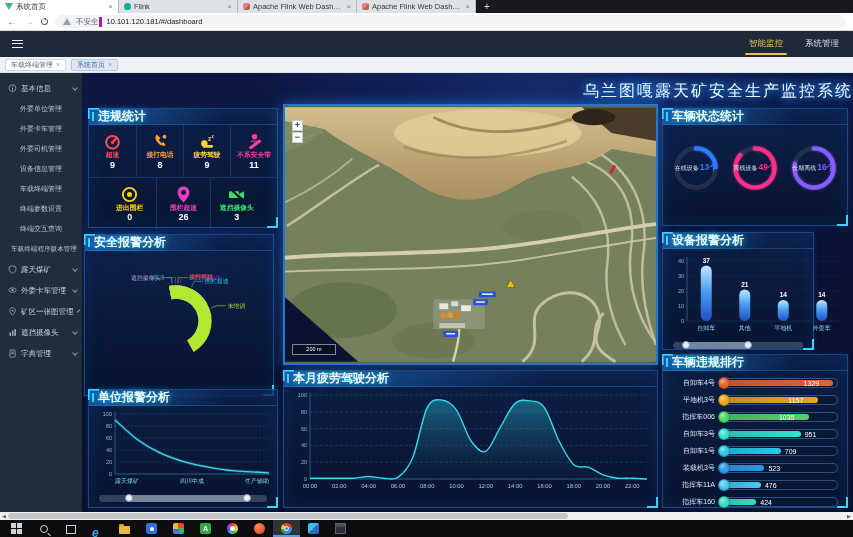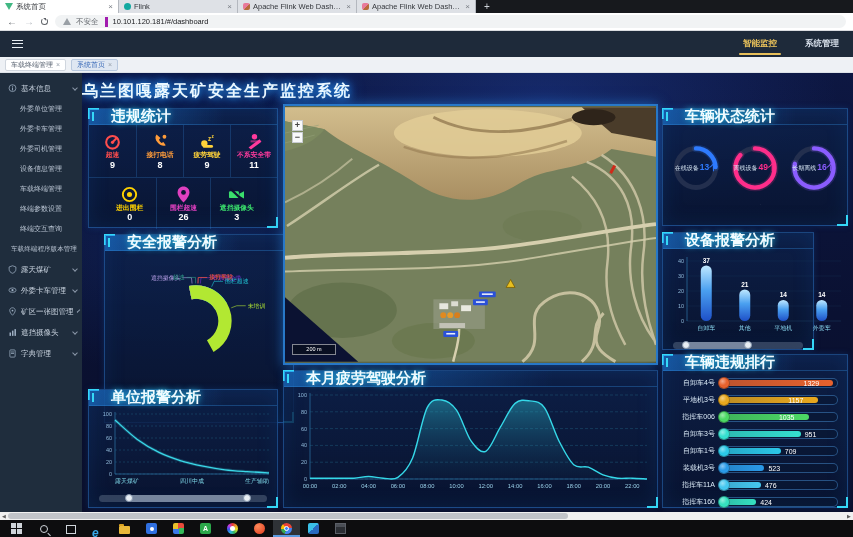--- a/index.html
+++ b/index.html
@@ -19,29 +19,29 @@
   .fav-flink { background:linear-gradient(135deg,#e87a9a 0 55%,#b86a3a 55%); border-radius:2px; }
   .newtab { color:#cfd4da; font-size:10px; display:flex; align-items:center; padding:0 8px; }
 
   .addrbar { position:absolute; top:13px; left:0; right:0; height:18px; background:#fff; border-bottom:1px solid #dadce0; display:flex; align-items:center; padding:0 7px; gap:7px; }
   .navbtn { color:#5f6368; font-size:10px; line-height:1; }
   .navbtn.dim { color:#b6bac0; }
   .reloadic { width:7px; height:7px; border:1.4px solid #5f6368; border-radius:50%; border-top-color:transparent; position:relative; }
   .reloadic::after { content:""; position:absolute; top:-3px; right:-1px; border:2.5px solid transparent; border-bottom-color:#5f6368; transform:rotate(45deg); }
   .urlpill { flex:1; height:13px; background:#f1f3f4; border-radius:7px; display:flex; align-items:center; padding:0 8px; gap:5px; font-size:7.5px; color:#3c4043; }
   .warnic { width:0; height:0; border-left:4px solid transparent; border-right:4px solid transparent; border-bottom:7px solid #9aa0a6; position:relative; }
-  .sec-label { color:#5f6368; padding-right:6px; border-right:3px solid #a21caf; }
+  .sec-label { color:#5f6368; border-right:3px solid #a21caf; }
   .urltext { color:#202124; }
 
   
   .appheader { position:absolute; top:31px; left:0; right:0; height:26px; background:#1e2a3a; display:flex; align-items:center; padding:0 12px; }
   .burger { width:11px; height:8px; border-top:1.6px solid #e8eef4; border-bottom:1.6px solid #e8eef4; position:relative; margin-right:9px; }
   .burger::after { content:""; position:absolute; left:0; right:0; top:1.6px; height:1.6px; background:#e8eef4; }
   .apptitle { color:#f2f6fa; font-size:11px; font-weight:bold; letter-spacing:1.5px; }
-  .hmenu { margin-left:auto; display:flex; gap:24px;font-weight:bold; }
+  .hmenu { margin-left:auto; display:flex; gap:18px; }
   .hmenu-item { font-size:8.5px; color:#d4dde8; position:relative; padding:6px 2px; }
   .hmenu-item.active { color:#e8c05a; }
   .hmenu-item.active::after { content:""; position:absolute; left:-2px; right:-2px; bottom:1px; height:2px; background:#e8c05a; border-radius:1px; }
 
   
   .wstabs { position:absolute; top:57px; left:0; right:0; height:16px; background:#eef1f5; border-bottom:1px solid #dde2e8; display:flex; align-items:center; padding:0 5px; gap:5px; }
   .wtab { height:12px; background:#fff; border:1px solid #d0d6de; border-radius:2px; font-size:7px; color:#5a6472; display:flex; align-items:center; gap:3px; padding:0 5px; white-space:nowrap; }
   .wtab.active { background:#dfe7f2; color:#3a6ab8; border-color:#b8c8de; }
   .wclose { font-size:7px; color:#97a0ac; }
 
@@ -60,26 +60,26 @@
       radial-gradient(1px 1px at 32% 9%, rgba(255,255,255,.5), transparent 60%),
       radial-gradient(1.5px 1.5px at 55% 22%, rgba(255,255,255,.6), transparent 60%),
       radial-gradient(1px 1px at 72% 12%, rgba(255,255,255,.5), transparent 60%),
       radial-gradient(1px 1px at 88% 30%, rgba(255,255,255,.5), transparent 60%),
       radial-gradient(1px 1px at 45% 55%, rgba(255,255,255,.35), transparent 60%),
       radial-gradient(1px 1px at 18% 72%, rgba(255,255,255,.35), transparent 60%),
       radial-gradient(1.5px 1.5px at 80% 66%, rgba(255,255,255,.4), transparent 60%),
       radial-gradient(ellipse 420px 200px at 60% 6%, rgba(40,80,190,.34), transparent 70%),
       radial-gradient(ellipse 300px 180px at 12% 40%, rgba(30,70,160,.25), transparent 70%),
       linear-gradient(180deg,#0d1742 0%,#0a1132 55%,#0a0f2c 100%); }
-  .dashtitle { position:absolute; top:8px; left:0; right:0; text-align:left; font-size:16px; font-weight:bold; color:#eaf8ff; letter-spacing:2px; text-shadow:0 0 8px #2aa8ff,0 0 16px #1e6eff; }
+  .dashtitle { position:absolute; top:8px; left:0; right:0; text-align:right; font-size:16px; font-weight:normal; color:#eaf8ff; letter-spacing:2px; text-shadow:0 0 8px #2aa8ff,0 0 16px #1e6eff;padding-left:28px; }
 
   .panel { position:absolute; background:linear-gradient(180deg,rgba(13,34,76,.80),rgba(8,20,48,.86)); border:1px solid rgba(42,110,190,.55); box-shadow:inset 0 0 20px rgba(20,80,160,.22), 0 0 6px rgba(20,90,180,.25); }
   .panel::before { content:""; position:absolute; top:-1px; left:-1px; width:9px; height:9px; border-top:2px solid #35d8f8; border-left:2px solid #35d8f8; }
   .panel::after { content:""; position:absolute; bottom:-1px; right:-1px; width:9px; height:9px; border-bottom:2px solid #35d8f8; border-right:2px solid #35d8f8; }
-  .phead { height:16px; display:flex; align-items:center; padding-left:22px; font-size:15px; font-weight:bold; color:#f0fbff; text-shadow:0 0 6px #2ad0f0; background:linear-gradient(90deg,rgba(30,130,230,.55),rgba(30,130,230,0) 72%); border-bottom:1px solid rgba(50,140,220,.35); position:relative; }
+  .phead { height:16px; display:flex; align-items:center; padding-left:9px; font-size:12px; font-weight:bold; color:#f0fbff; text-shadow:0 0 6px #2ad0f0; background:linear-gradient(90deg,rgba(30,130,230,.55),rgba(30,130,230,0) 72%); border-bottom:1px solid rgba(50,140,220,.35); position:relative; }
   .phead::before { content:""; position:absolute; left:3px; top:3px; bottom:3px; width:2px; background:#35d8f8; }
 
   
   .vrow { display:grid; height:52px; }
   .vrow1 { grid-template-columns:repeat(4,1fr); }
   .vrow2 { grid-template-columns:repeat(3,1fr); padding:0 14px; border-top:1px solid rgba(50,130,210,.28); }
   .vcell { display:flex; flex-direction:column; align-items:center; justify-content:center; gap:0; }
   .vrow1 .vcell + .vcell, .vrow2 .vcell + .vcell { border-left:1px solid rgba(50,130,210,.28); }
   .vlabel { font-size:6.8px; font-weight:bold; line-height:1.25; }
   .vvalue { font-size:9px; font-weight:bold; color:#fff; line-height:1.15; }
@@ -331,21 +331,21 @@
               <rect x="2.5" y="8" width="12.5" height="8.5" rx="1.5" fill="#3adf6c"></rect>
               <path d="M15.5 11 L21.5 8 V17 L15.5 14 Z" fill="#3adf6c"></path>
               <line x1="4" y1="4.5" x2="20.5" y2="20" stroke="#0c1432" stroke-width="2.8"></line>
             </svg>
             <span class="vlabel" style="color:#3adf6c">遮挡摄像头</span>
             <span class="vvalue">3</span>
           </div>
         </div>
     </div>
 
-    <div class="panel" style="left:22px;top:161px;width:190px;height:189px">
+    <div class="panel" style="left:2px;top:161px;width:190px;height:162px">
       <div class="phead">安全报警分析</div>
       <div id="donut-holder"><svg viewBox="0 0 190 131" width="188" height="131">
             <path d="M84.8479040913778,34.7176031977153A36,36 0 0 1 91.58584926751887,34.00238231256428L91.7411557921993,47.501488945352676A22.5,22.5 0 0 0 87.52994005711112,47.94850199857206Z" fill="#b8a0e8"></path>
             <polyline points="87.98890176569554,32.21228915434597 87.35557046554221,26.24580849450585 78.35557046554221,26.24580849450585" fill="none" stroke="#b8a0e8" stroke-width="0.7" opacity="0.85"></polyline>
             <text x="76.35557046554221" y="28.24580849450585" font-size="6" fill="#b8a0e8" text-anchor="end">遮挡摄像头</text>
             <path d="M84.8479040913778,34.7176031977153A36,36 0 0 1 106.95230537043916,37.252044886601915L101.34519085652448,49.532528054126196A22.5,22.5 0 0 0 87.52994005711112,47.94850199857206Z" fill="#7b2fd0"></path>
             <polyline points="96.32863572818562,32.247345620040505 97.01210452737283,26.28640019162585 106.01210452737283,26.28640019162585" fill="none" stroke="#7b2fd0" stroke-width="0.7" opacity="0.85"></polyline>
             <text x="108.01210452737283" y="28.28640019162585" font-size="6" fill="#7b2fd0" text-anchor="start">不系安全带</text>
             <path d="M84.8479040913778,34.7176031977153A36,36 0 0 1 98.33846593982987,34.56239498033739L95.96154121239367,47.85149686271087A22.5,22.5 0 0 0 87.52994005711112,47.94850199857206Z" fill="#2e9a86"></path>
             <polyline points="91.56284089349214,32.00251466326229 91.49381577141196,26.002911715356333 82.49381577141196,26.002911715356333" fill="none" stroke="#2e9a86" stroke-width="0.7" opacity="0.85"></polyline>

